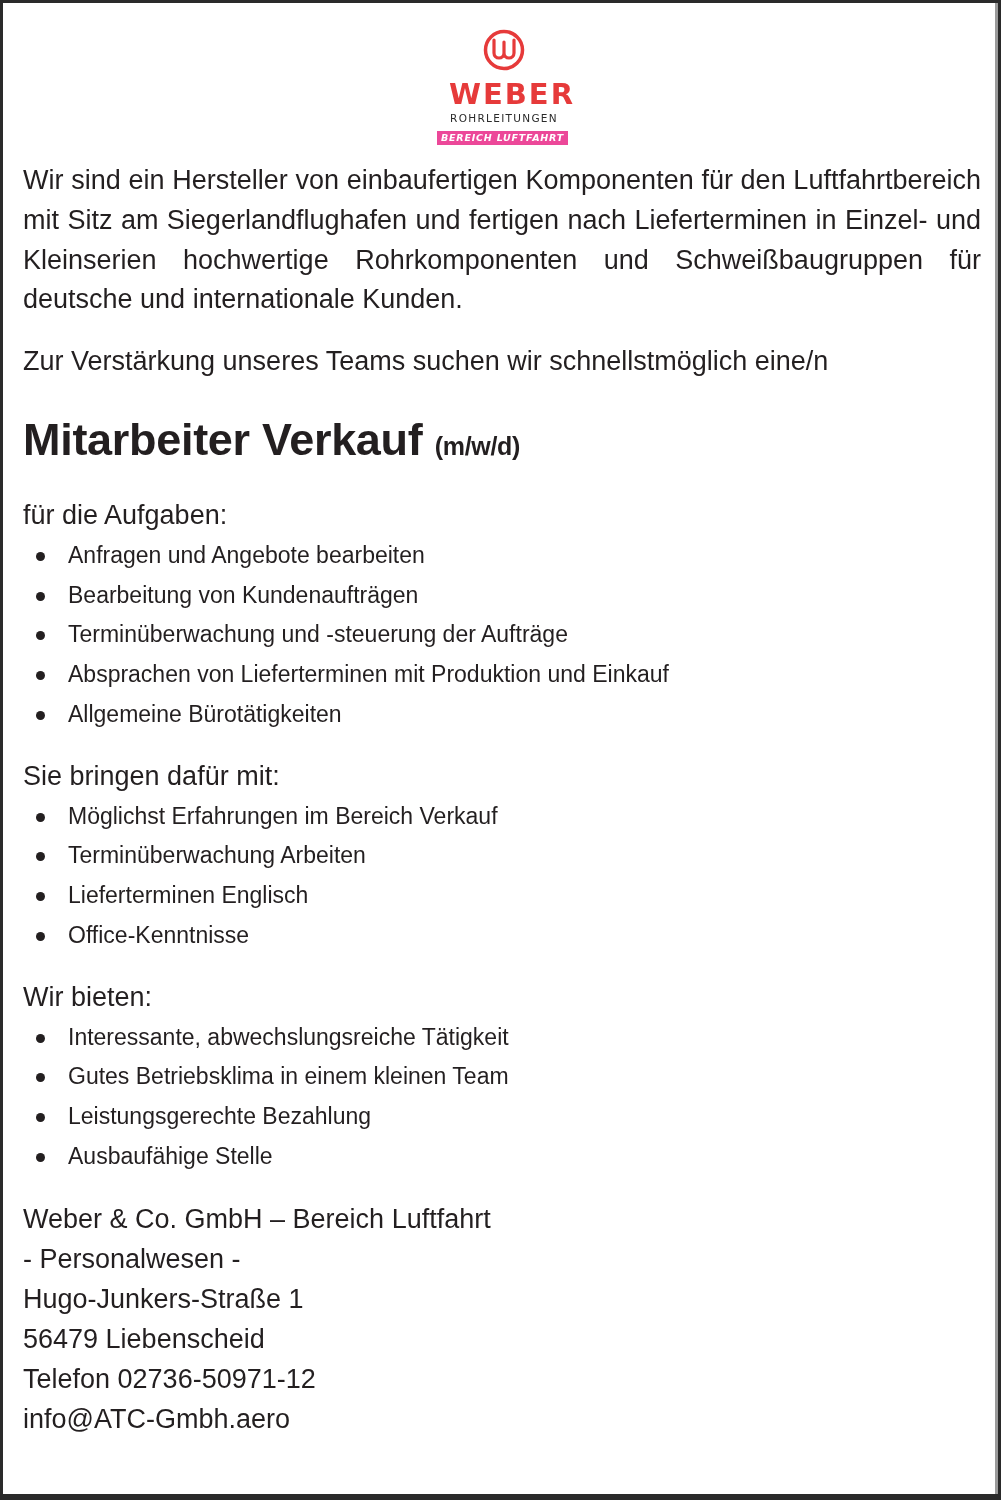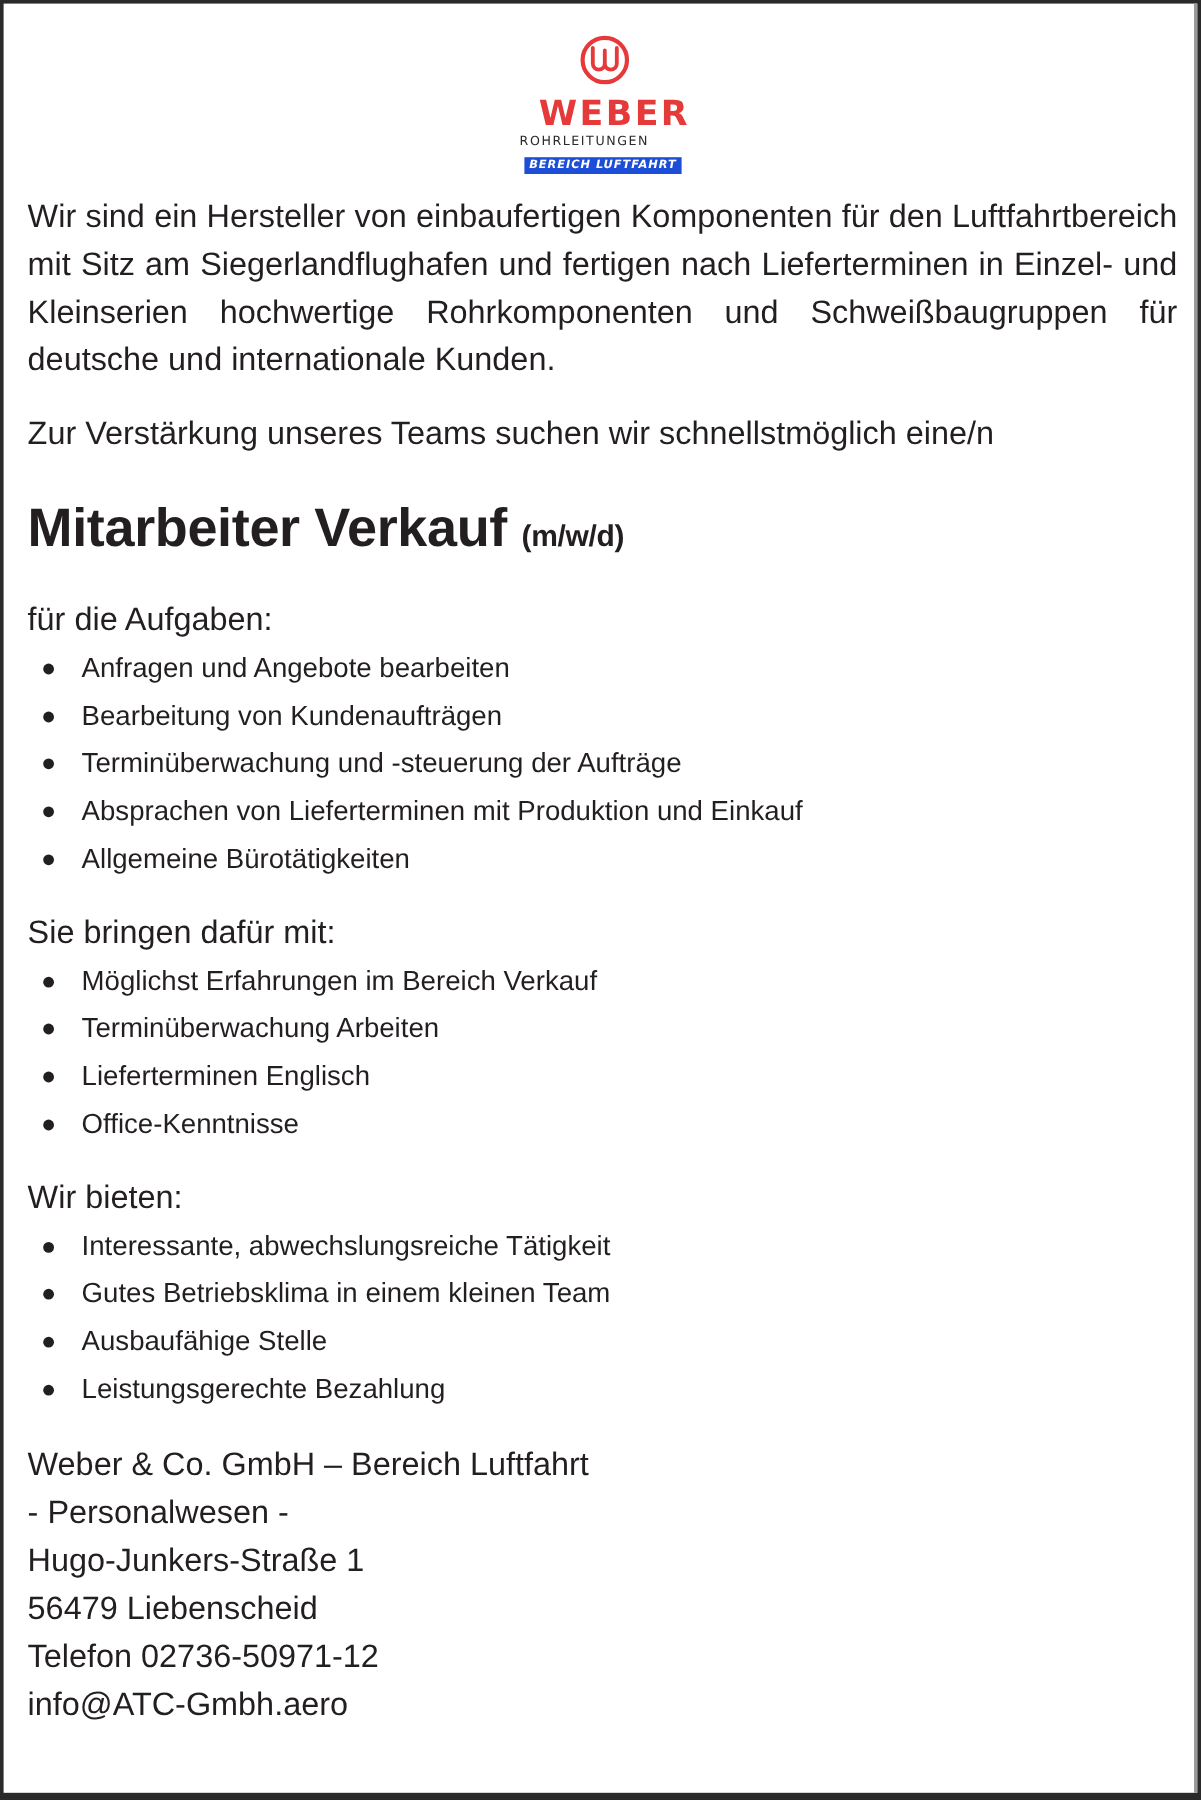--- a/index.html
+++ b/index.html
@@ -10,23 +10,23 @@
   }
   .frame-r { position:absolute; right:0; top:0; width:3px; height:1500px; background:#2a2a2a; }
   .frame-b { position:absolute; left:0; bottom:0; width:1001px; height:3px; background:#2a2a2a; }
   .txt { font-family:"Liberation Sans", sans-serif; color:#231f20; }
 
   
   .logo { position:absolute; left:430px; top:20px; width:142px; height:128px; }
   .logo-mark { position:absolute; left:50px; top:6px; width:42px; height:42px; }
   .logo-word { position:absolute; left:0; top:55px; width:142px; text-align:right;
     font-family:"DejaVu Sans", sans-serif; font-weight:bold; font-size:29px; letter-spacing:2px; color:#e63a3a; line-height:32px; }
-  .logo-sub { position:absolute; left:0; top:89px; width:142px; 
+  .logo-sub { position:absolute; left:0; top:89px; width:142px; text-align:center;
     font-family:"DejaVu Sans", sans-serif; font-size:10.5px; letter-spacing:1.3px; color:#2a2a2a; line-height:13px; }
-  .logo-bar { position:absolute; left:4px; top:108px; width:131px; height:14px; background:#1d4ed8;
+  .logo-bar { position:absolute; left:4px; top:108px; width:131px; height:14px; background:#ec4899;
     color:#ffffff; font-family:"DejaVu Sans", sans-serif; font-weight:bold; font-style:italic; font-size:9.5px;
     letter-spacing:0.8px; text-align:center; line-height:14px; }
 
   .content { position:absolute; left:20px; top:158px; width:958px; }
   .intro { font-size:27px; line-height:39.8px; text-align:justify; margin:0; }
   .lead { font-size:27px; line-height:39.8px; margin:22px 0 0 0; }
   .headline { margin:30px 0 0 0; font-size:45px; font-weight:bold; line-height:56px; letter-spacing:-0.3px; }
   .headline .suffix { font-size:25px; font-weight:bold;text-align:center; }
   .section { margin-top:22px; }
   .section-title { font-size:27px; line-height:39.8px; margin:0; }
@@ -79,22 +79,22 @@
         <li><span class="dot"></span><span>Lieferterminen Englisch</span></li>
         <li><span class="dot"></span><span>Office-Kenntnisse</span></li>
       </ul>
     </div>
 
     <div class="section">
       <p class="section-title">Wir bieten:</p>
       <ul class="bullets">
         <li><span class="dot"></span><span>Interessante, abwechslungsreiche Tätigkeit</span></li>
         <li><span class="dot"></span><span>Gutes Betriebsklima in einem kleinen Team</span></li>
+        <li><span class="dot"></span><span>Leistungsgerechte Bezahlung</span></li>
         <li><span class="dot"></span><span>Ausbaufähige Stelle</span></li>
-        <li><span class="dot"></span><span>Leistungsgerechte Bezahlung</span></li>
       </ul>
     </div>
 
     <div class="contact">
       <div>Weber &amp; Co. GmbH – Bereich Luftfahrt</div>
       <div>- Personalwesen -</div>
       <div>Hugo-Junkers-Straße 1</div>
       <div>56479 Liebenscheid</div>
       <div>Telefon 02736-50971-12</div>
       <div>info@ATC-Gmbh.aero</div>

